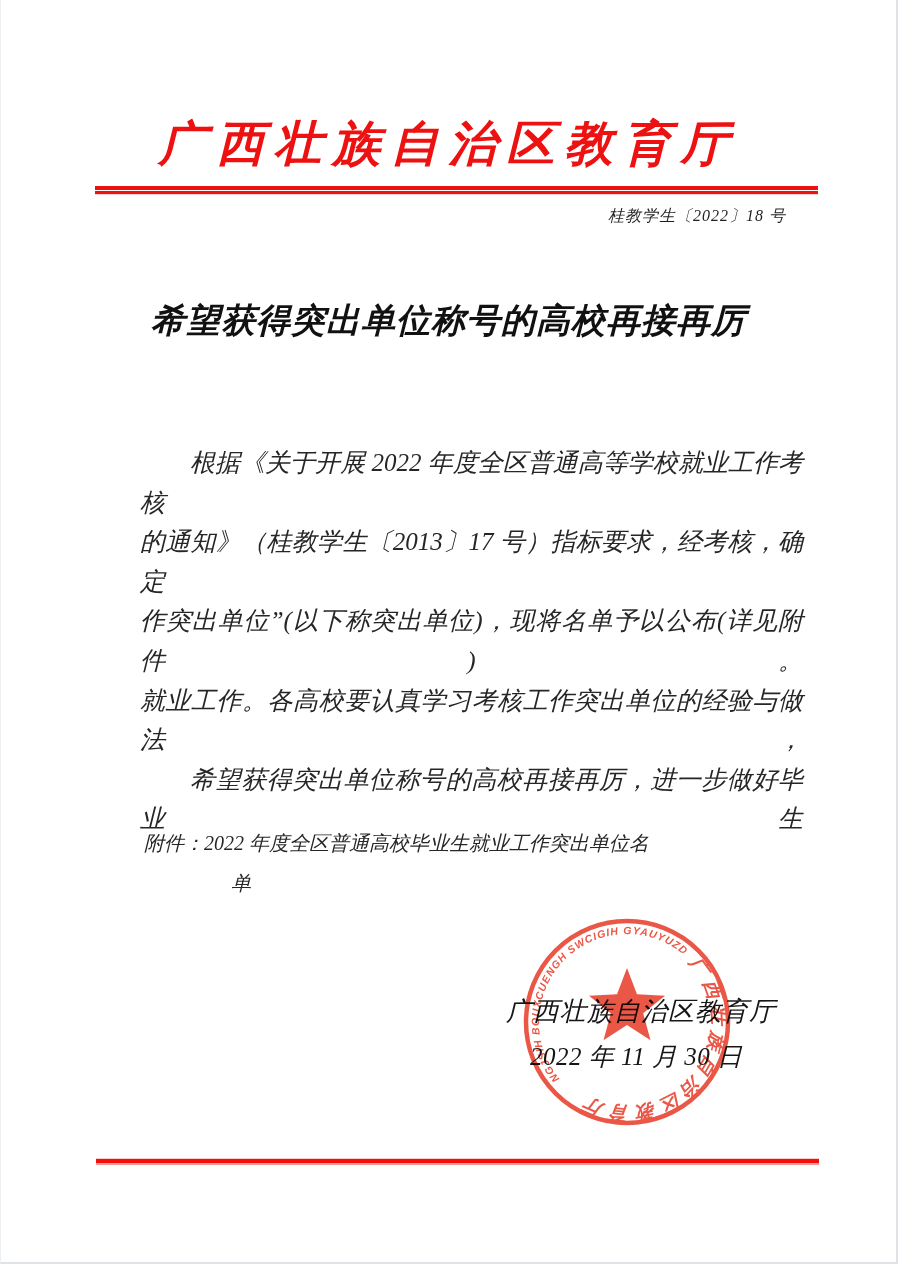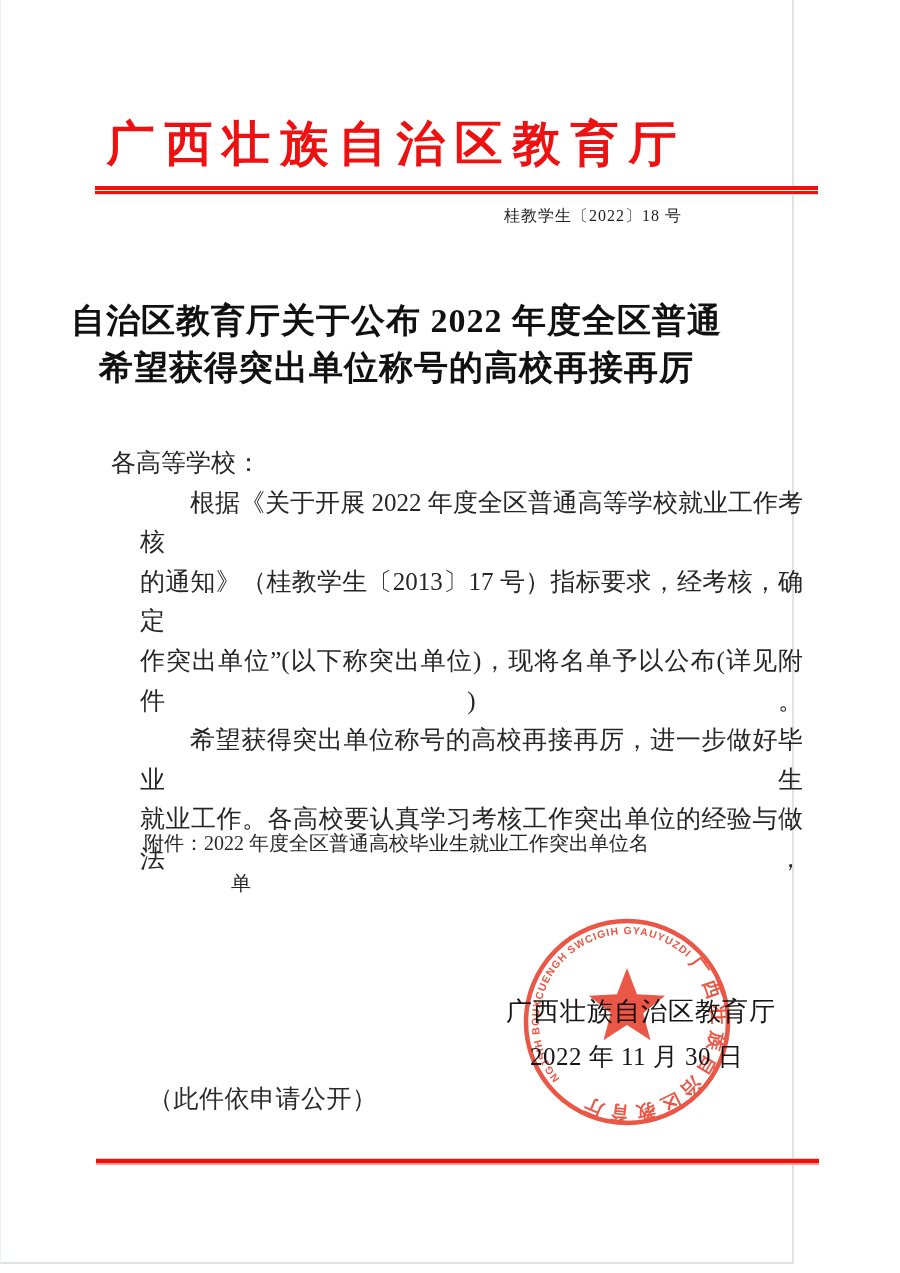--- a/index.html
+++ b/index.html
@@ -11,25 +11,26 @@
   *{margin:0;padding:0;box-sizing:border-box;}
   html,body{background:#fff;}
   body{
     width:900px;height:1273px;
     font-family:"Liberation Serif","DejaVu Serif",serif;
     color:var(--ink);
     position:relative;
   }
   .page{
     position:absolute;left:0;top:0;
-    width:794px;height:1264px;
+    width:898px;height:1264px;
     background:#fff;
     border-left:1px solid #eef1f3;
     border-right:2px solid #dfe3e7;
     border-bottom:2px solid #dfe3e7;
+    font-style:italic;
   }
   .agency-header{
     position:absolute;top:112px;left:0;width:100%;
     text-align:center;
     font-size:48px;font-weight:bold;
     letter-spacing:10px;
     color:var(--header-red);
     white-space:nowrap;
   }
   .double-rule{
@@ -108,31 +109,29 @@
 
 <div class="page">
 
   <div class="agency-header">广西壮族自治区教育厅</div>
 
   <div class="double-rule"></div>
 
   <div class="doc-number">桂教学生〔2022〕18 号</div>
 
   <div class="doc-title">
-    <div>自治区教育厅关于公布 2022 年度全区普通</div>
     <div>希望获得突出单位称号的高校再接再厉</div>
   </div>
 
   <div class="body-text">
-    <div class="line">各高等学校：</div>
     <div class="line justify indent">根据《关于开展 2022 年度全区普通高等学校就业工作考核</div>
     <div class="line justify">的通知》（桂教学生〔2013〕17 号）指标要求，经考核，确定</div>
     <div class="line justify">作突出单位”(以下称突出单位)，现将名单予以公布(详见附件)。</div>
+    <div class="line justify">就业工作。各高校要认真学习考核工作突出单位的经验与做法，</div>
     <div class="line justify indent">希望获得突出单位称号的高校再接再厉，进一步做好毕业生</div>
-    <div class="line justify">就业工作。各高校要认真学习考核工作突出单位的经验与做法，</div>
   </div>
 
   <div class="attachment">
     <div class="att-l1">附件：2022 年度全区普通高校毕业生就业工作突出单位名</div>
     <div class="att-l2">单</div>
   </div>
 
   <div class="signature-agency">广西壮族自治区教育厅</div>
   <div class="signature-date">2022 年 11 月 30 日</div>
 
@@ -144,17 +143,16 @@
       <path id="arcCn" d="M 170.1,49.9 A 85,85 0 0 1 64.9,182.1"></path>
     </defs>
     <text class="latin">
       <textPath href="#arcLatin" startOffset="50%" text-anchor="middle">GVANGJSIH BOUXCUENGH SWCIGIH GYAUYUZDINGH</textPath>
     </text>
     <text class="cn">
       <textPath href="#arcCn" startOffset="50%" text-anchor="middle">广西壮族自治区教育厅</textPath>
     </text>
   </svg>
 
-  <div class="disclosure">（此件依申请公开）</div>
 
   <div class="bottom-rule"></div>
 
 </div>
 
 </body></html>

